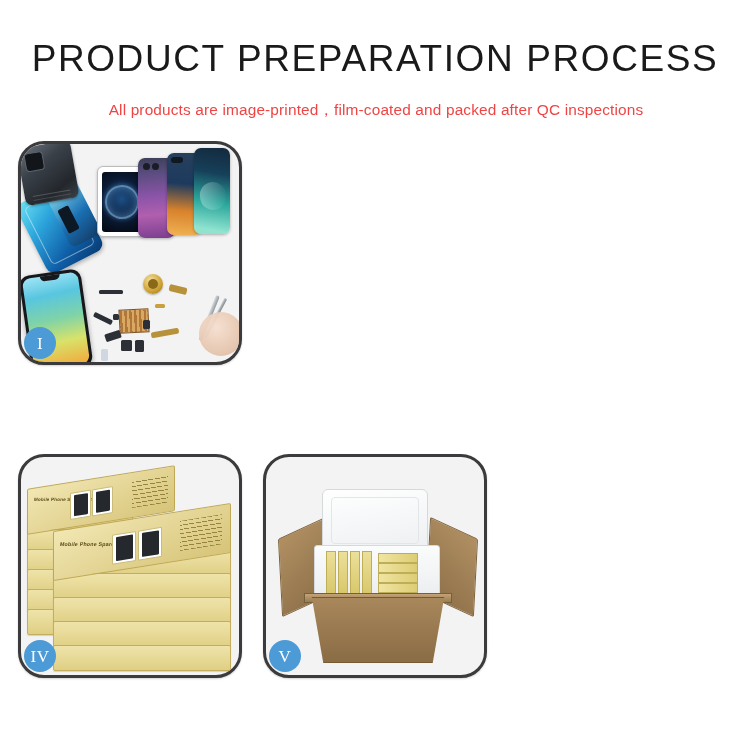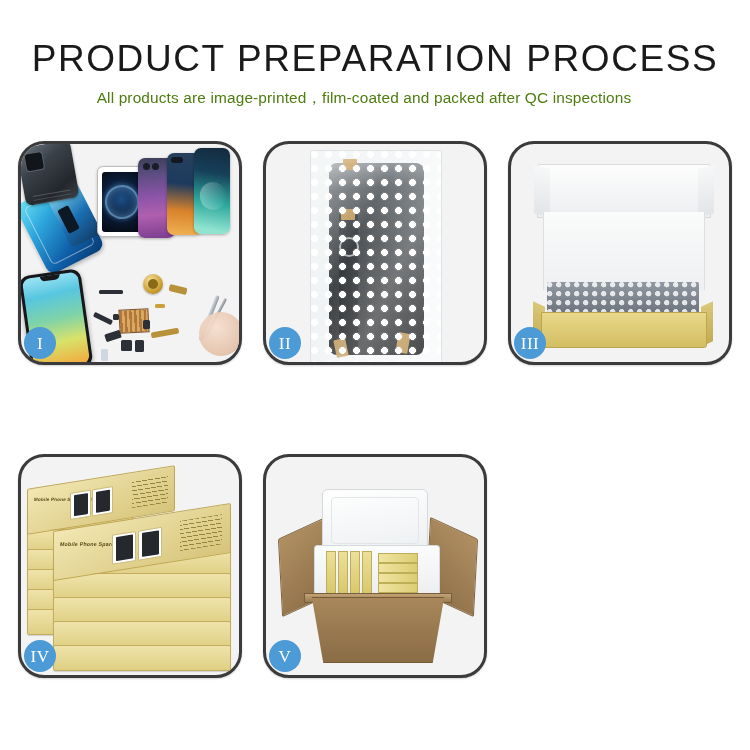--- a/index.html
+++ b/index.html
@@ -17,24 +17,24 @@
   .title{
     margin:0;padding:0;
     position:absolute;left:0;top:38px;width:750px;
     font-size:37px;line-height:41px;
     font-weight:500;letter-spacing:1.6px;
     color:#1a1a1a;
     font-family:"Liberation Sans", sans-serif;
     white-space:nowrap;
   }
   .subtitle{
-    margin:0;padding:0;
+    margin:12px;padding:0;
     position:absolute;left:0;top:88px;width:728px;
     font-size:15.4px;line-height:20px;
-    color:#4d7c0f;letter-spacing:.15px;
+    color:#ef4444;letter-spacing:.15px;
     white-space:nowrap;
   }
 
   
   .grid{position:absolute;left:18px;top:141px;width:714px;height:537px;}
   .card{
     position:absolute;width:224px;height:224px;
     border:3px solid #3b3b3d;
     border-radius:26px;
     background:#f3f3f3;
@@ -441,50 +441,21 @@
         <div class="part" style="left:92px;top:170px;width:6px;height:6px;"></div>
         <div class="part gold" style="left:134px;top:160px;width:10px;height:4px;"></div>
         <div class="housing"></div>
         <div class="tweezer"></div>
         <div class="tweezer2"></div>
         <div class="hand"></div>
       </div>
       <div class="badge">I</div>
     </div>
 
-    <div class="card c2">
-      <div class="photo">
-        <div class="bwrap">
-          <div class="inner"></div>
-          <div class="strip"></div>
-          <div class="circle"></div>
-          <div class="tape" style="left:32px;top:8px;"></div>
-          <div class="tape" style="left:30px;top:58px;"></div>
-          <div class="tape" style="left:24px;top:188px;width:12px;height:18px;transform:rotate(-12deg);"></div>
-          <div class="tape" style="left:86px;top:182px;width:12px;height:20px;transform:rotate(10deg);"></div>
-          <div class="bubbles"></div>
-          <div class="sheen"></div>
-        </div>
-      </div>
-      <div class="badge">II</div>
-    </div>
-
-    <div class="card c3">
-      <div class="photo">
-        <div class="box3">
-          <div class="lid"></div>
-          <div class="back"></div>
-          <div class="bubble"></div>
-          <div class="frontL"></div>
-          <div class="frontR"></div>
-          <div class="front"></div>
-        </div>
-      </div>
-      <div class="badge">III</div>
-    </div>
+
 
     <div class="card c4">
       <div class="photo">
         <div class="stack">
 
           <div class="sbox" style="left:0px;top:38px;width:104px;height:22px;"></div>
           <div class="sbox" style="left:0px;top:58px;width:104px;height:22px;"></div>
           <div class="sbox" style="left:0px;top:78px;width:104px;height:22px;"></div>
           <div class="sbox" style="left:0px;top:98px;width:104px;height:22px;"></div>
           <div class="sbox" style="left:0px;top:118px;width:104px;height:22px;"></div>

